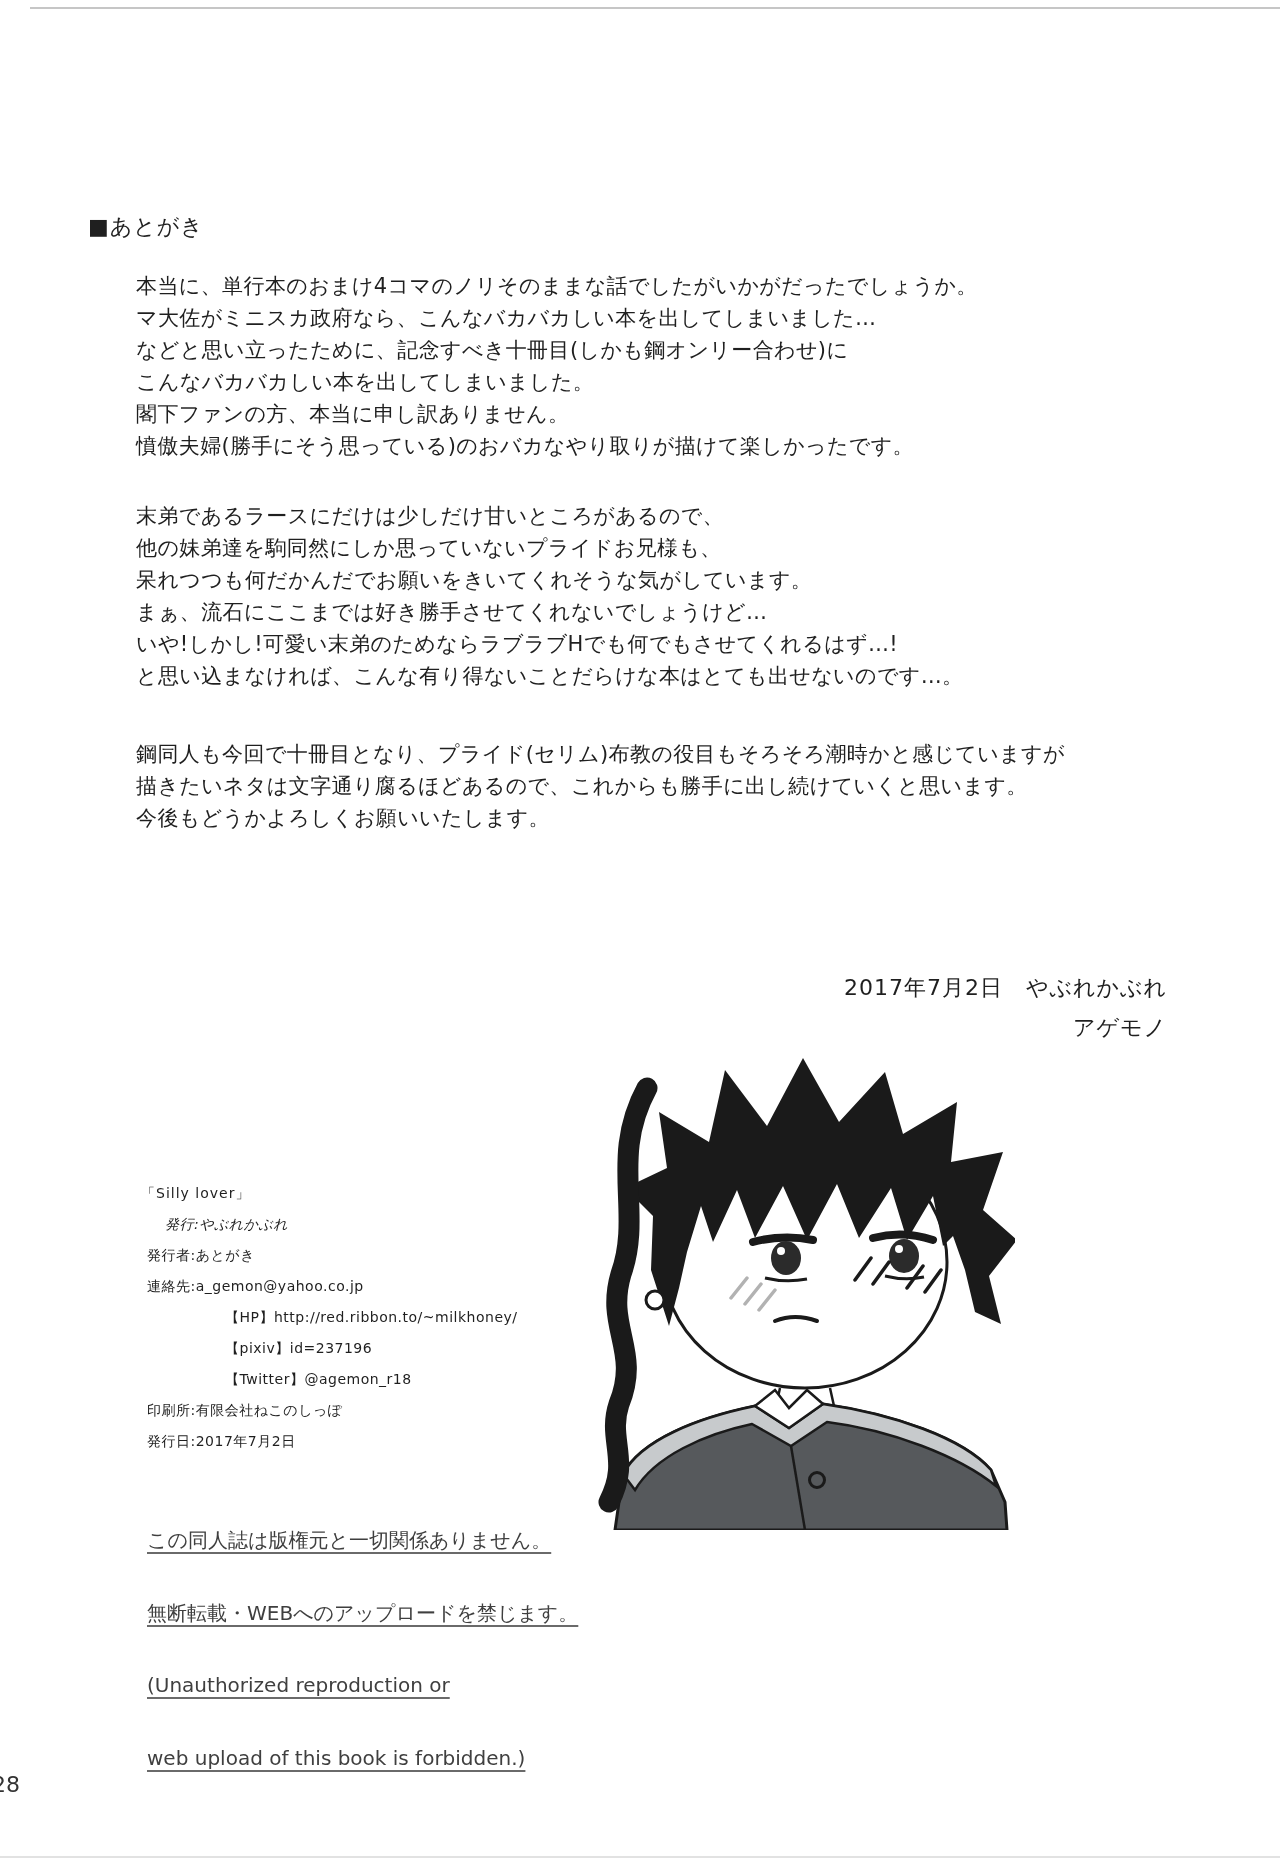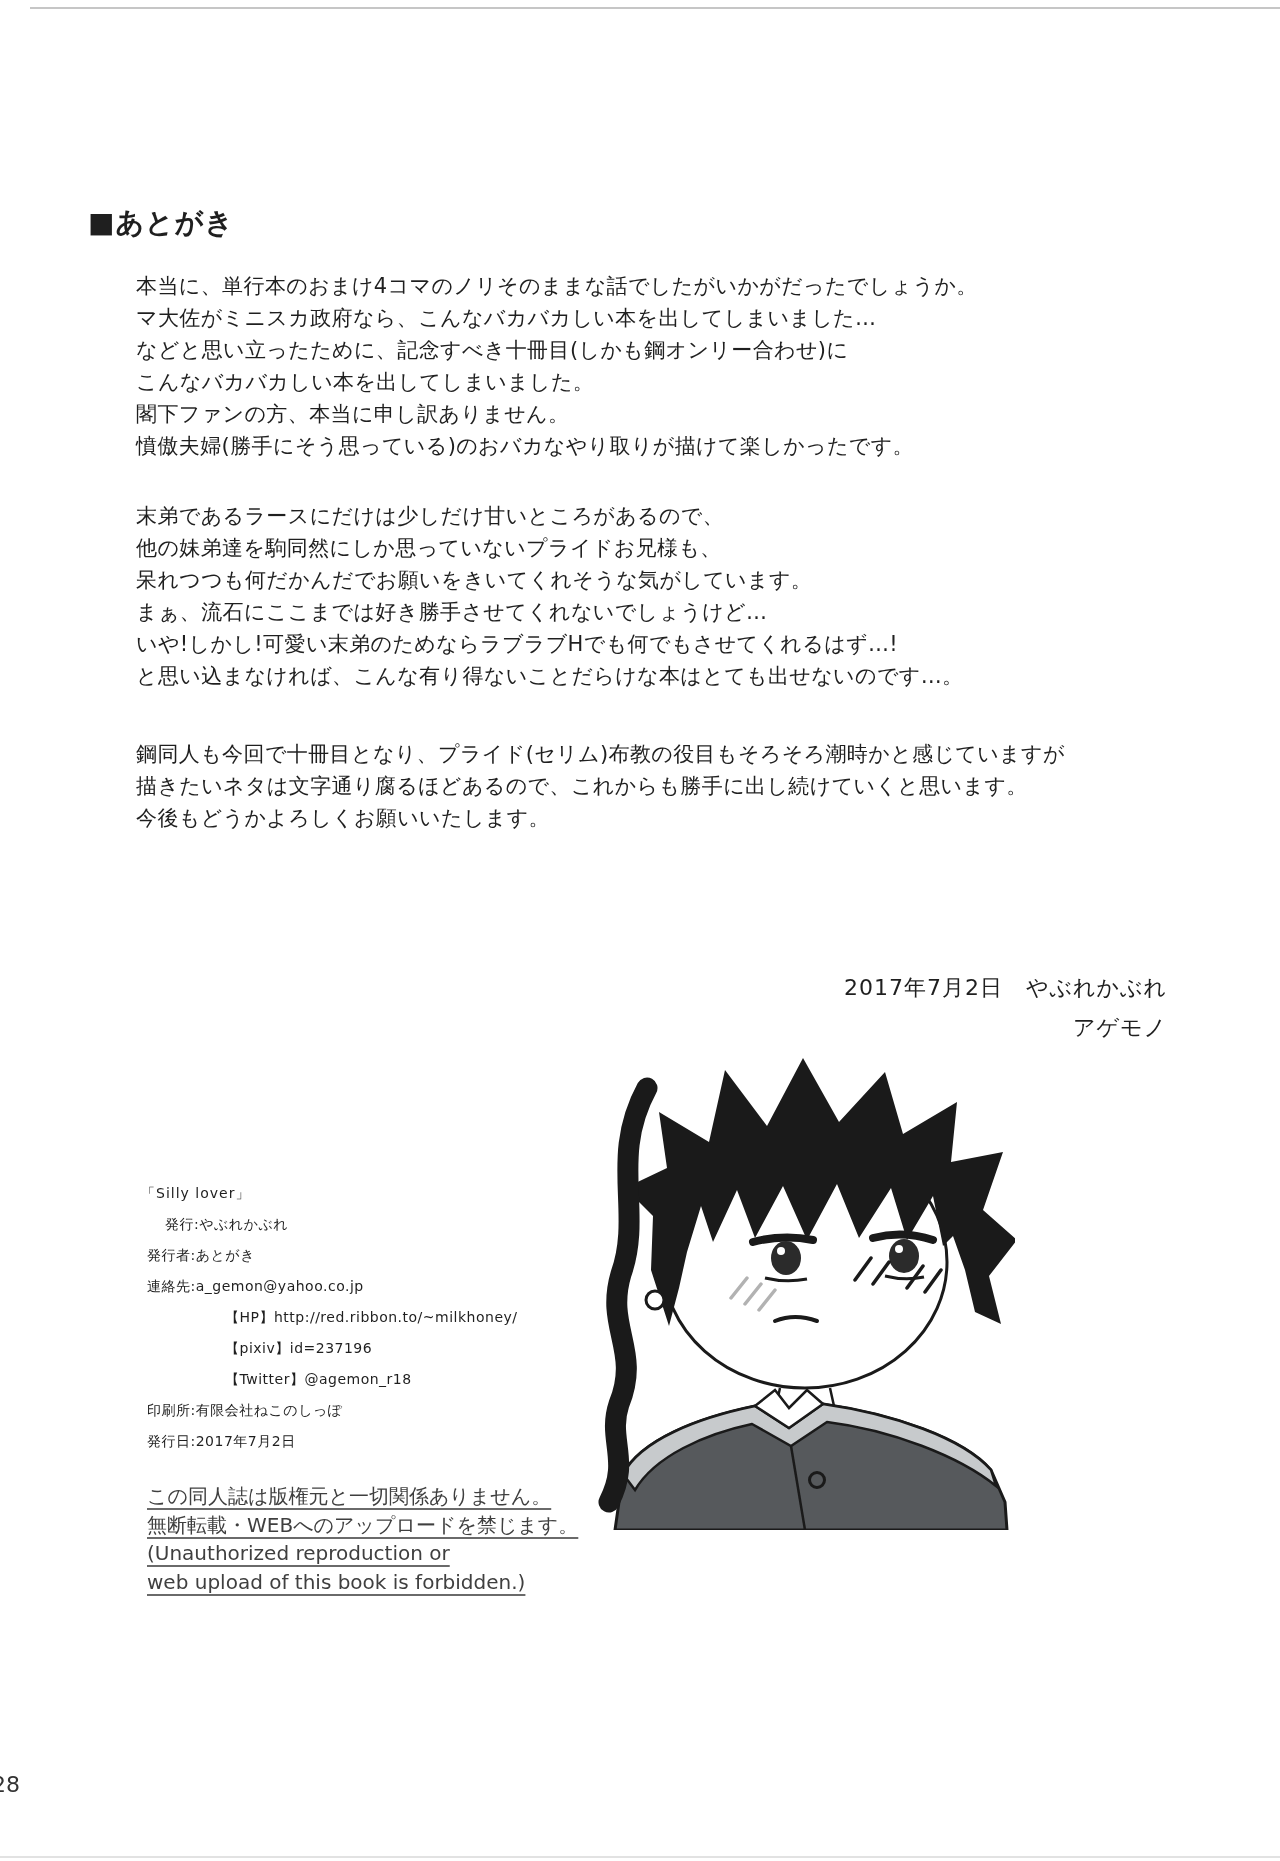--- a/index.html
+++ b/index.html
@@ -4,36 +4,36 @@
 <style>
   html,body{margin:0;padding:0;}
   body{
     width:1280px;height:1861px;position:relative;overflow:hidden;
     background:#ffffff;color:#1f1f1f;
     font-family:"DejaVu Sans",sans-serif;
   }
   .scanline-top{position:absolute;left:30px;top:7px;width:1250px;height:2px;background:#c6c6c6;}
   .scanline-bottom{position:absolute;left:0;top:1856px;width:1280px;height:2px;background:#e2e2e2;}
 
-  .heading{position:absolute;left:88px;top:204px;font-size:28px;font-weight:700;letter-spacing:1px;}
+  .heading{position:absolute;left:88px;top:212px;font-size:22px;font-weight:400;letter-spacing:1px;}
 
   .para{position:absolute;left:88px;font-size:21px;line-height:32px;letter-spacing:0.4px;white-space:nowrap;margin-left:48px;}
   #para1{top:270px;}
   #para2{top:500px;}
   #para3{top:738px;}
 
   .signoff{position:absolute;right:113px;top:968px;text-align:right;font-size:22px;line-height:40px;letter-spacing:1px;}
 
   .colophon{position:absolute;left:147px;top:1178px;font-size:14px;line-height:31px;letter-spacing:0.5px;white-space:nowrap;}
   .colophon .title{margin-left:-6px;letter-spacing:1px;}
-  .colophon .ind1{padding-left:18px;}
+  .colophon .ind1{padding-left:18px;font-style:italic;}
   .colophon .ind2{padding-left:78px;}
 
   .disclaimer{position:absolute;left:147px;top:1482px;font-size:20px;line-height:28.5px;color:#3f3f3f;white-space:nowrap;}
-  .disclaimer .dline{display:block;text-decoration:underline;text-decoration-color:#6a6a6a;text-underline-offset:5px;}
+  .disclaimer .dline{display:block;text-decoration:underline;text-decoration-color:#6a6a6a;text-underline-offset:5px;margin-top:44px;}
 
   .page-number{position:absolute;left:-8px;top:1772px;font-size:22px;color:#333;}
 
   .illustration{position:absolute;left:555px;top:1030px;width:460px;height:500px;}
 </style>
 </head>
 <body>
 
 <div class="scanline-top"></div>
 <div class="scanline-bottom"></div>

